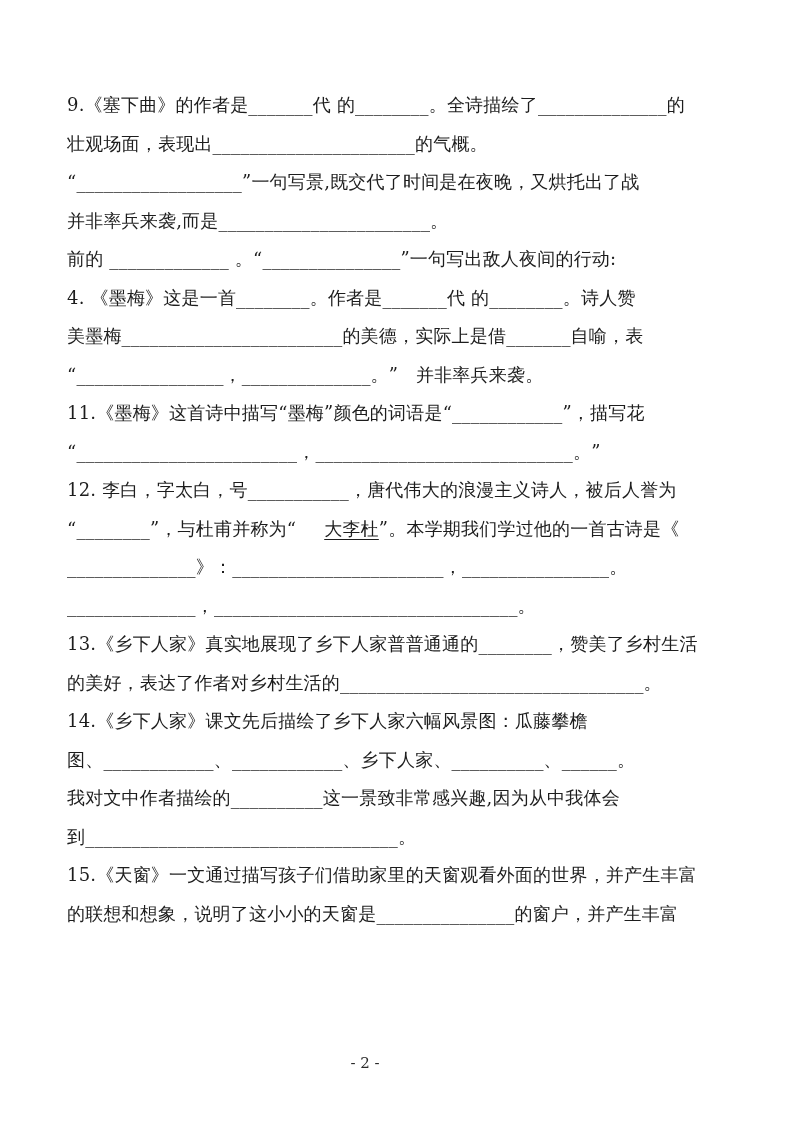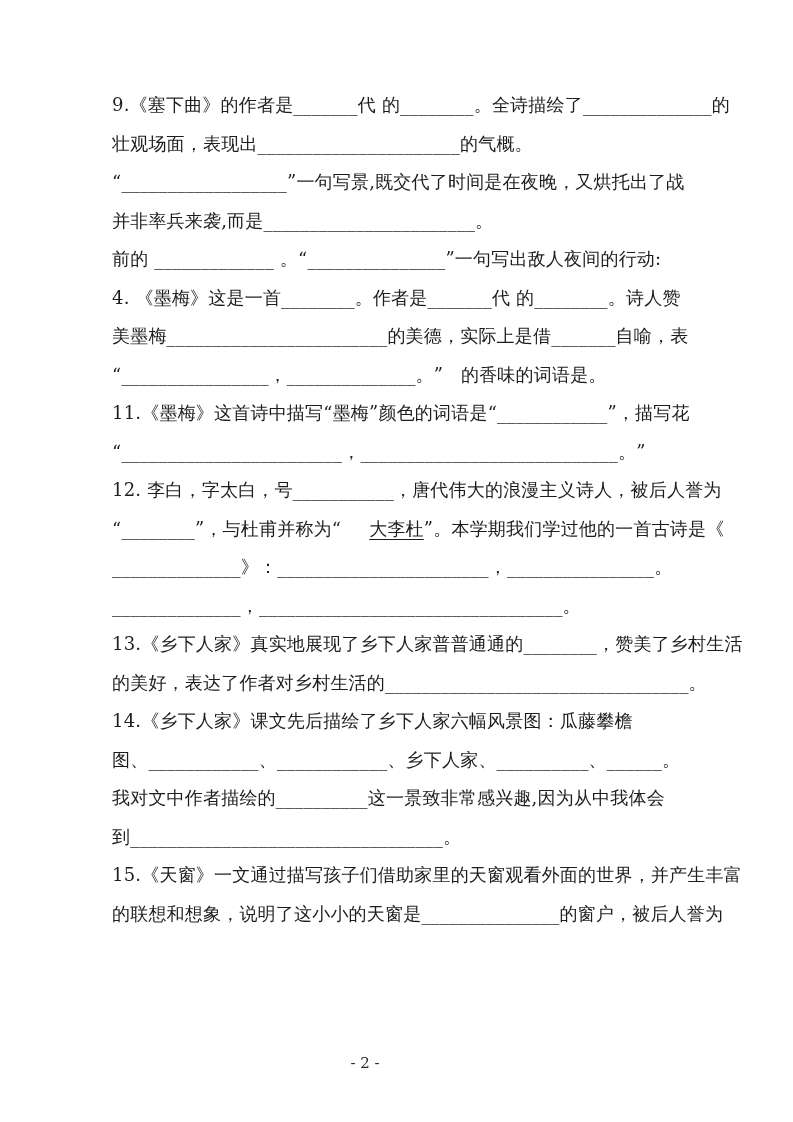--- a/index.html
+++ b/index.html
@@ -12,21 +12,21 @@
     height: 1122px;
     font-family: "DejaVu Serif", "Liberation Serif", serif;
     color: #1d1d1d;
     overflow: hidden;
   }
   .page {
     position: relative;
     box-sizing: border-box;
     width: 730px;
     height: 1122px;
-    padding: 86px 66px 0 112px;
+    padding: 86px 66px 0 67px;
     background: #ffffff;
   }
   .doc-body .line {
     font-size: 18px;
     line-height: 38.5px;
     white-space: pre;
     letter-spacing: 0.2px;
   }
   .underlined {
     text-decoration: underline;
@@ -48,30 +48,30 @@
 
 <div class="page">
   <div class="doc-body">
       <div class="line"><span>9.《塞下曲》的作者是_______代 的________。全诗描绘了______________的</span></div>
       <div class="line"><span>壮观场面，表现出______________________的气概。</span></div>
       <div class="line"><span>“__________________”一句写景,既交代了时间是在夜晚，又烘托出了战</span></div>
       <div class="line"><span>并非率兵来袭,而是_______________________。</span></div>
       <div class="line"><span>前的 _____________ 。“_______________”一句写出敌人夜间的行动:</span></div>
       <div class="line"><span>4. 《墨梅》这是一首________。作者是_______代 的________。诗人赞</span></div>
       <div class="line"><span>美墨梅________________________的美德，实际上是借_______自喻，表</span></div>
-      <div class="line"><span>“________________，______________。”   的香味的词语是。</span></div>
+      <div class="line"><span>“________________，______________。”   并非率兵来袭。</span></div>
       <div class="line"><span>11.《墨梅》这首诗中描写“墨梅”颜色的词语是“____________”，描写花</span></div>
       <div class="line"><span>“________________________，____________________________。”</span></div>
       <div class="line"><span>12. 李白，字太白，号___________，唐代伟大的浪漫主义诗人，被后人誉为</span></div>
       <div class="line"><span>“________”，与杜甫并称为“</span><span class="underlined">大李杜</span><span>”。本学期我们学过他的一首古诗是《</span></div>
       <div class="line"><span>______________》：_______________________，________________。</span></div>
       <div class="line"><span>______________，_________________________________。</span></div>
       <div class="line"><span>13.《乡下人家》真实地展现了乡下人家普普通通的________，赞美了乡村生活</span></div>
       <div class="line"><span>的美好，表达了作者对乡村生活的_________________________________。</span></div>
       <div class="line"><span>14.《乡下人家》课文先后描绘了乡下人家六幅风景图：瓜藤攀檐</span></div>
       <div class="line"><span>图、____________、____________、乡下人家、__________、______。</span></div>
       <div class="line"><span>我对文中作者描绘的__________这一景致非常感兴趣,因为从中我体会</span></div>
       <div class="line"><span>到__________________________________。</span></div>
       <div class="line"><span>15.《天窗》一文通过描写孩子们借助家里的天窗观看外面的世界，并产生丰富</span></div>
-      <div class="line"><span>的联想和想象，说明了这小小的天窗是_______________的窗户，被后人誉为</span></div>
+      <div class="line"><span>的联想和想象，说明了这小小的天窗是_______________的窗户，并产生丰富</span></div>
     </div>
   <div class="footer">- 2 -</div>
 </div>
 
 </body></html>

